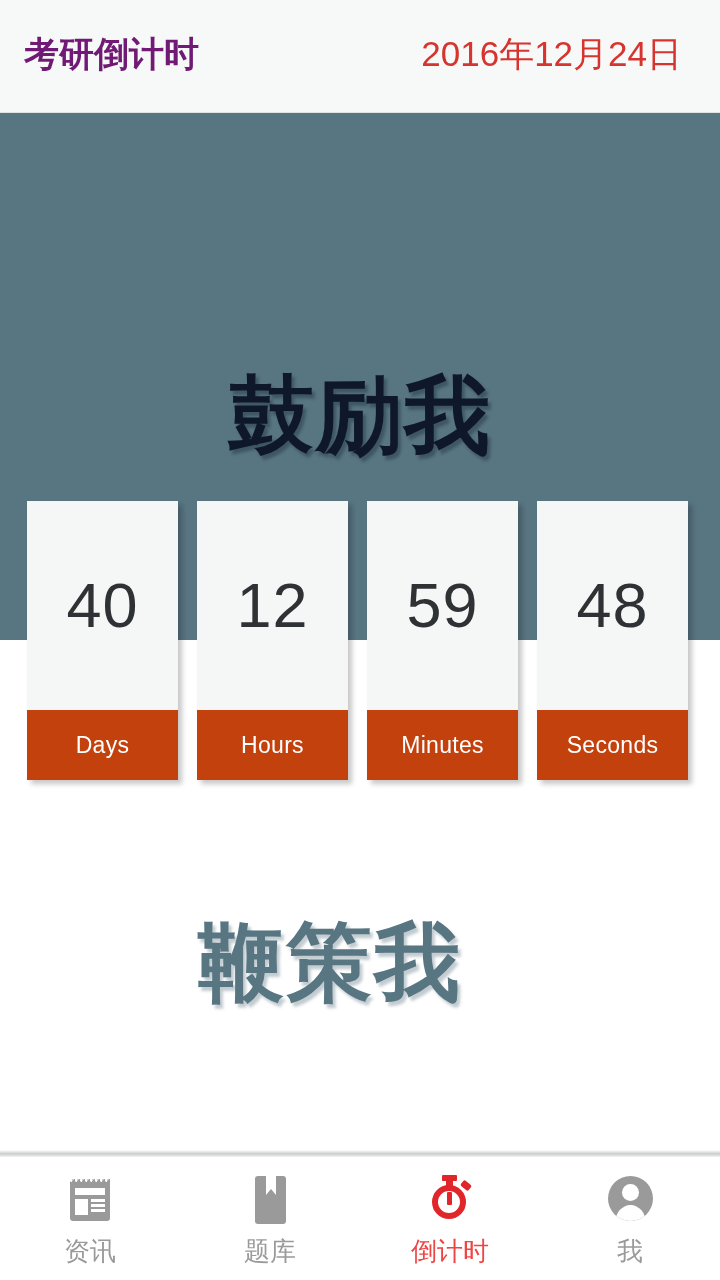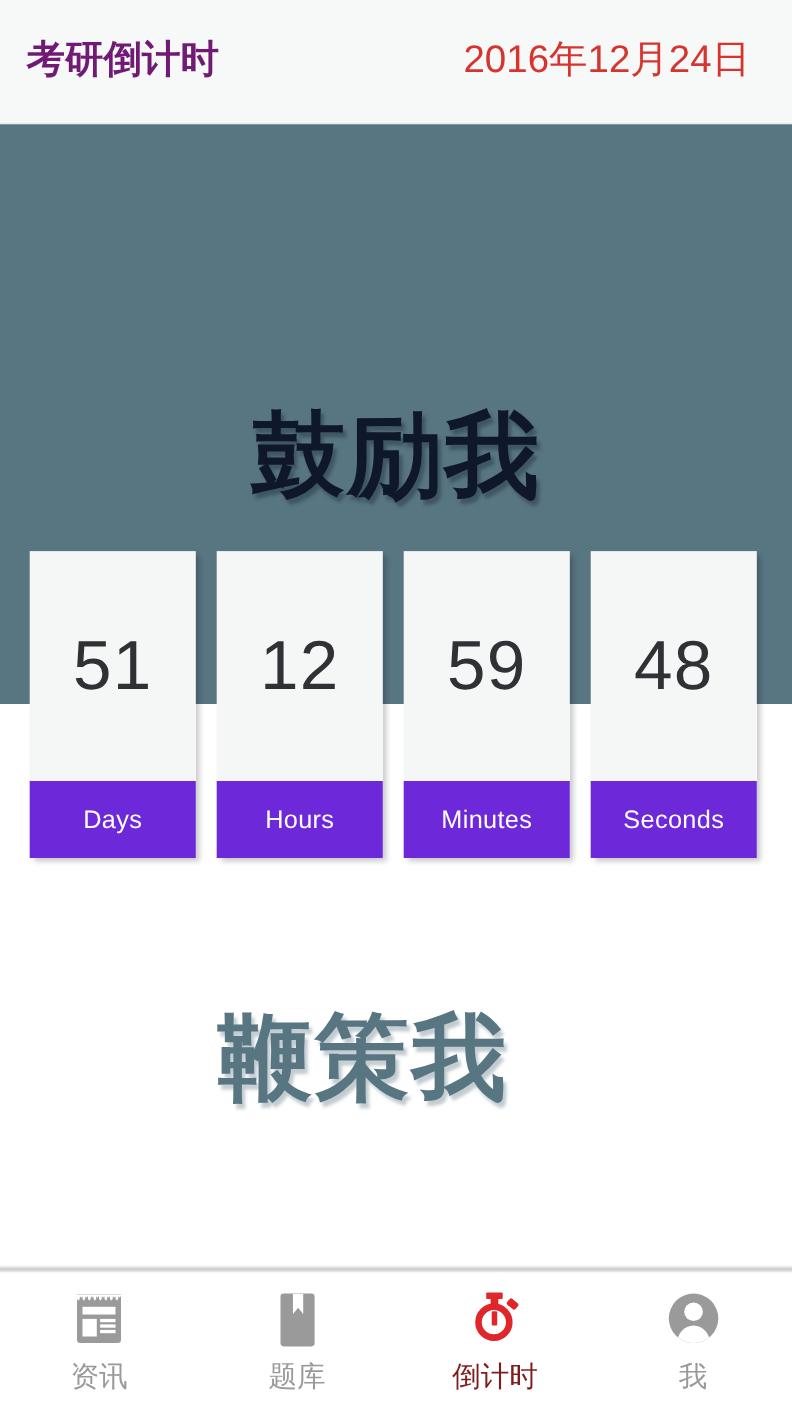--- a/index.html
+++ b/index.html
@@ -98,21 +98,21 @@
   .countdown-value {
     font-size: 63px;
     font-weight: 300;
     color: #2f3234;
     line-height: 63px;
     margin-top: 73px;
     letter-spacing: 1px;
   }
   .countdown-label-box {
     flex: 0 0 70px;
-    background: #6d28d9;
+    background: #c2410c;
     display: flex;
     align-items: center;
     justify-content: center;
   }
   .countdown-label {
     font-size: 23px;
     color: #ffffff;
     font-weight: normal;
     letter-spacing: 0.3px;
   }
@@ -167,21 +167,21 @@
     display: block;
   }
   .tab-label {
     margin-top: 6px;
     font-size: 26px;
     line-height: 32px;
     color: #9a9a9a;
     white-space: nowrap;
   }
   .tab-item.active .tab-label {
-    color: #7f1d1d;
+    color: #ef4444;
   }
 
   
   .icon-news { position:absolute; left:7px; top:4px; width:40px; height:44px; }
   .icon-news .body {
     position:absolute; left:0; top:6px; width:40px; height:38px;
     background:#9a9a9a; border-radius:2px 2px 3px 3px;
   }
   .icon-news .teeth {
     position:absolute; left:0; top:0px; width:40px; height:8px;
@@ -257,21 +257,21 @@
 </div>
 
 <div id="hero-panel">
   <div id="encourage-text">鼓励我</div>
 </div>
 
 <div id="countdown-row">
 
   <div class="countdown-card">
     <div class="countdown-value-box">
-      <div class="countdown-value">51</div>
+      <div class="countdown-value">40</div>
     </div>
     <div class="countdown-label-box">
       <div class="countdown-label">Days</div>
     </div>
   </div>
 
   <div class="countdown-card">
     <div class="countdown-value-box">
       <div class="countdown-value">12</div>
     </div>

